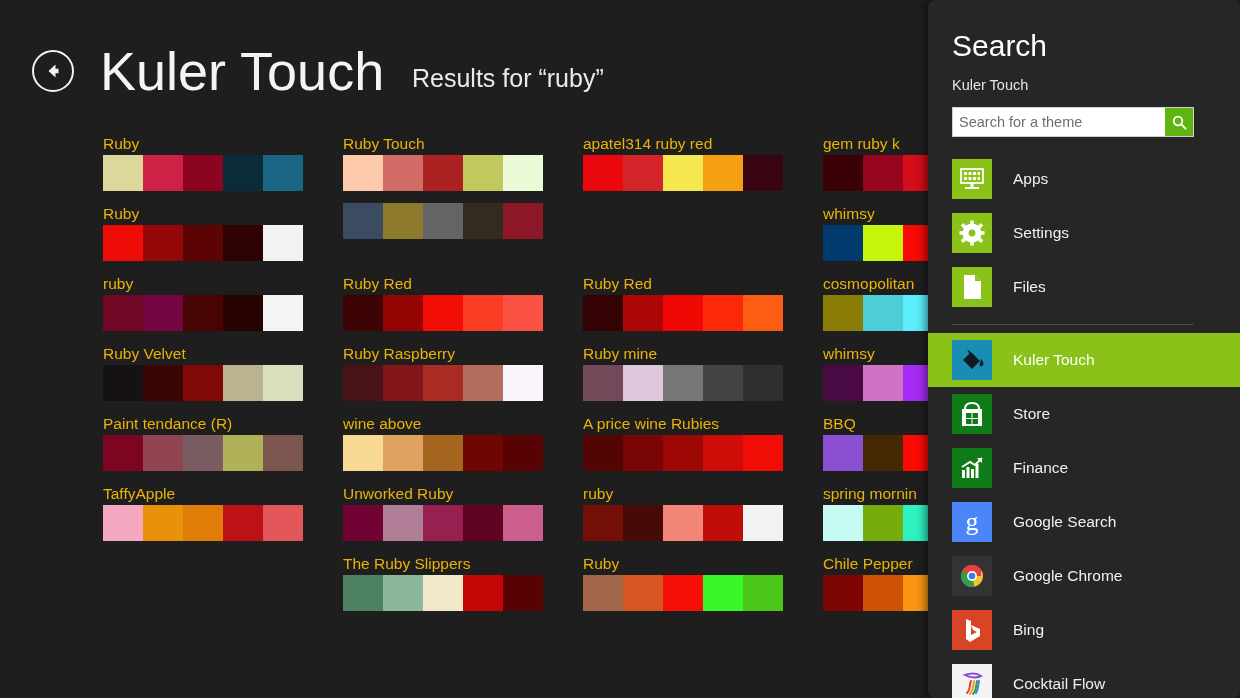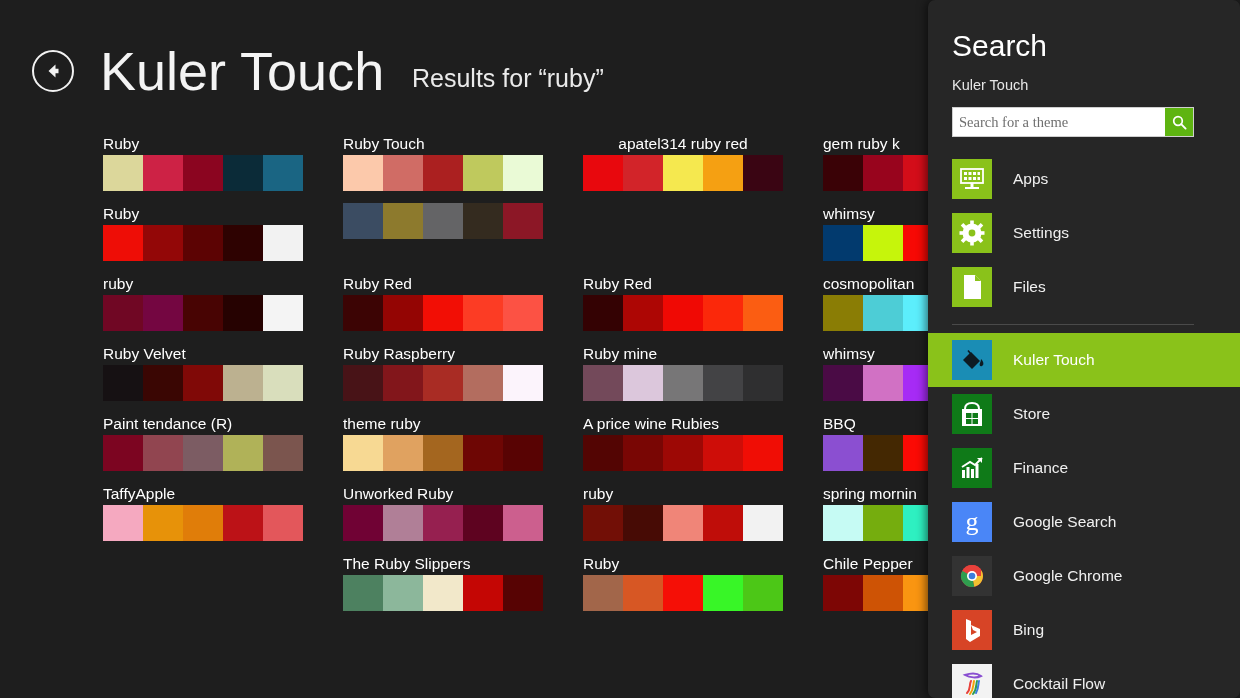--- a/index.html
+++ b/index.html
@@ -54,21 +54,21 @@
     position: absolute;
     left: 103px; top: 133px;
     width: 840px; height: 560px;
   }
   .theme {
     position: absolute;
     width: 200px;
   }
   .theme-name {
     font-size: 15.5px;
-    color: #ffffff;
+    color: #eab308;
     font-weight: 400;
     line-height: 21px;
     height: 21px;
     white-space: nowrap;
     overflow: hidden;
     margin-bottom: 1px;
   }
   .swatches {
     display: flex;
     width: 200px;
@@ -103,21 +103,21 @@
     position: absolute; left: 24px; top: 107px;
     width: 242px; height: 30px;
     background: #ffffff;
     border: 1px solid #cfcfcf;
     display: flex; align-items: stretch;
   }
   #search-input {
     flex: 1 1 auto;
     border: 0; outline: 0;
     background: transparent;
-    font-family: Liberation Serif, serif;
+    font-family: Liberation Sans, sans-serif;
     font-size: 14.5px;
     color: #4d7c0f;
     padding: 0 6px;
   }
   #search-input::placeholder { color: #6f6f6f; opacity: 1; }
   #search-go {
     flex: 0 0 28px; width: 28px;
     background: #5eb411;
     border: 0; cursor: pointer;
     display: flex; align-items: center; justify-content: center;
@@ -279,21 +279,21 @@
           <div class="theme-name">Ruby Raspberry</div>
           <div class="swatches">
             <div class="sw" title="#481317" style="background: rgb(72, 19, 23);"></div>
             <div class="sw" title="#82161b" style="background: rgb(130, 22, 27);"></div>
             <div class="sw" title="#a92c24" style="background: rgb(169, 44, 36);"></div>
             <div class="sw" title="#b36d5f" style="background: rgb(179, 109, 95);"></div>
             <div class="sw" title="#fcf4fc" style="background: rgb(252, 244, 252);"></div>
           </div>
         </div>
         <div class="theme" style="left: 240px; top: 280px;">
-          <div class="theme-name">theme ruby</div>
+          <div class="theme-name">wine above</div>
           <div class="swatches">
             <div class="sw" title="#f7d993" style="background: rgb(247, 217, 147);"></div>
             <div class="sw" title="#e0a260" style="background: rgb(224, 162, 96);"></div>
             <div class="sw" title="#a4661f" style="background: rgb(164, 102, 31);"></div>
             <div class="sw" title="#6e0604" style="background: rgb(110, 6, 4);"></div>
             <div class="sw" title="#580303" style="background: rgb(88, 3, 3);"></div>
           </div>
         </div>
         <div class="theme" style="left: 240px; top: 350px;">
           <div class="theme-name">Unworked Ruby</div>
@@ -308,21 +308,21 @@
         <div class="theme" style="left: 240px; top: 420px;">
           <div class="theme-name">The Ruby Slippers</div>
           <div class="swatches">
             <div class="sw" title="#4d8160" style="background: rgb(77, 129, 96);"></div>
             <div class="sw" title="#8cb79b" style="background: rgb(140, 183, 155);"></div>
             <div class="sw" title="#f2e8ca" style="background: rgb(242, 232, 202);"></div>
             <div class="sw" title="#c40604" style="background: rgb(196, 6, 4);"></div>
             <div class="sw" title="#570303" style="background: rgb(87, 3, 3);"></div>
           </div>
         </div>
-        <div class="theme" style="left: 480px; top: 0px; text-align: center;">
+        <div class="theme" style="left: 480px; top: 0px;">
           <div class="theme-name">apatel314 ruby red</div>
           <div class="swatches">
             <div class="sw" title="#e8080d" style="background: rgb(232, 8, 13);"></div>
             <div class="sw" title="#d22429" style="background: rgb(210, 36, 41);"></div>
             <div class="sw" title="#f5e84f" style="background: rgb(245, 232, 79);"></div>
             <div class="sw" title="#f5a012" style="background: rgb(245, 160, 18);"></div>
             <div class="sw" title="#3a0513" style="background: rgb(58, 5, 19);"></div>
           </div>
         </div>
         <div class="theme" style="left: 480px; top: 140px;">

